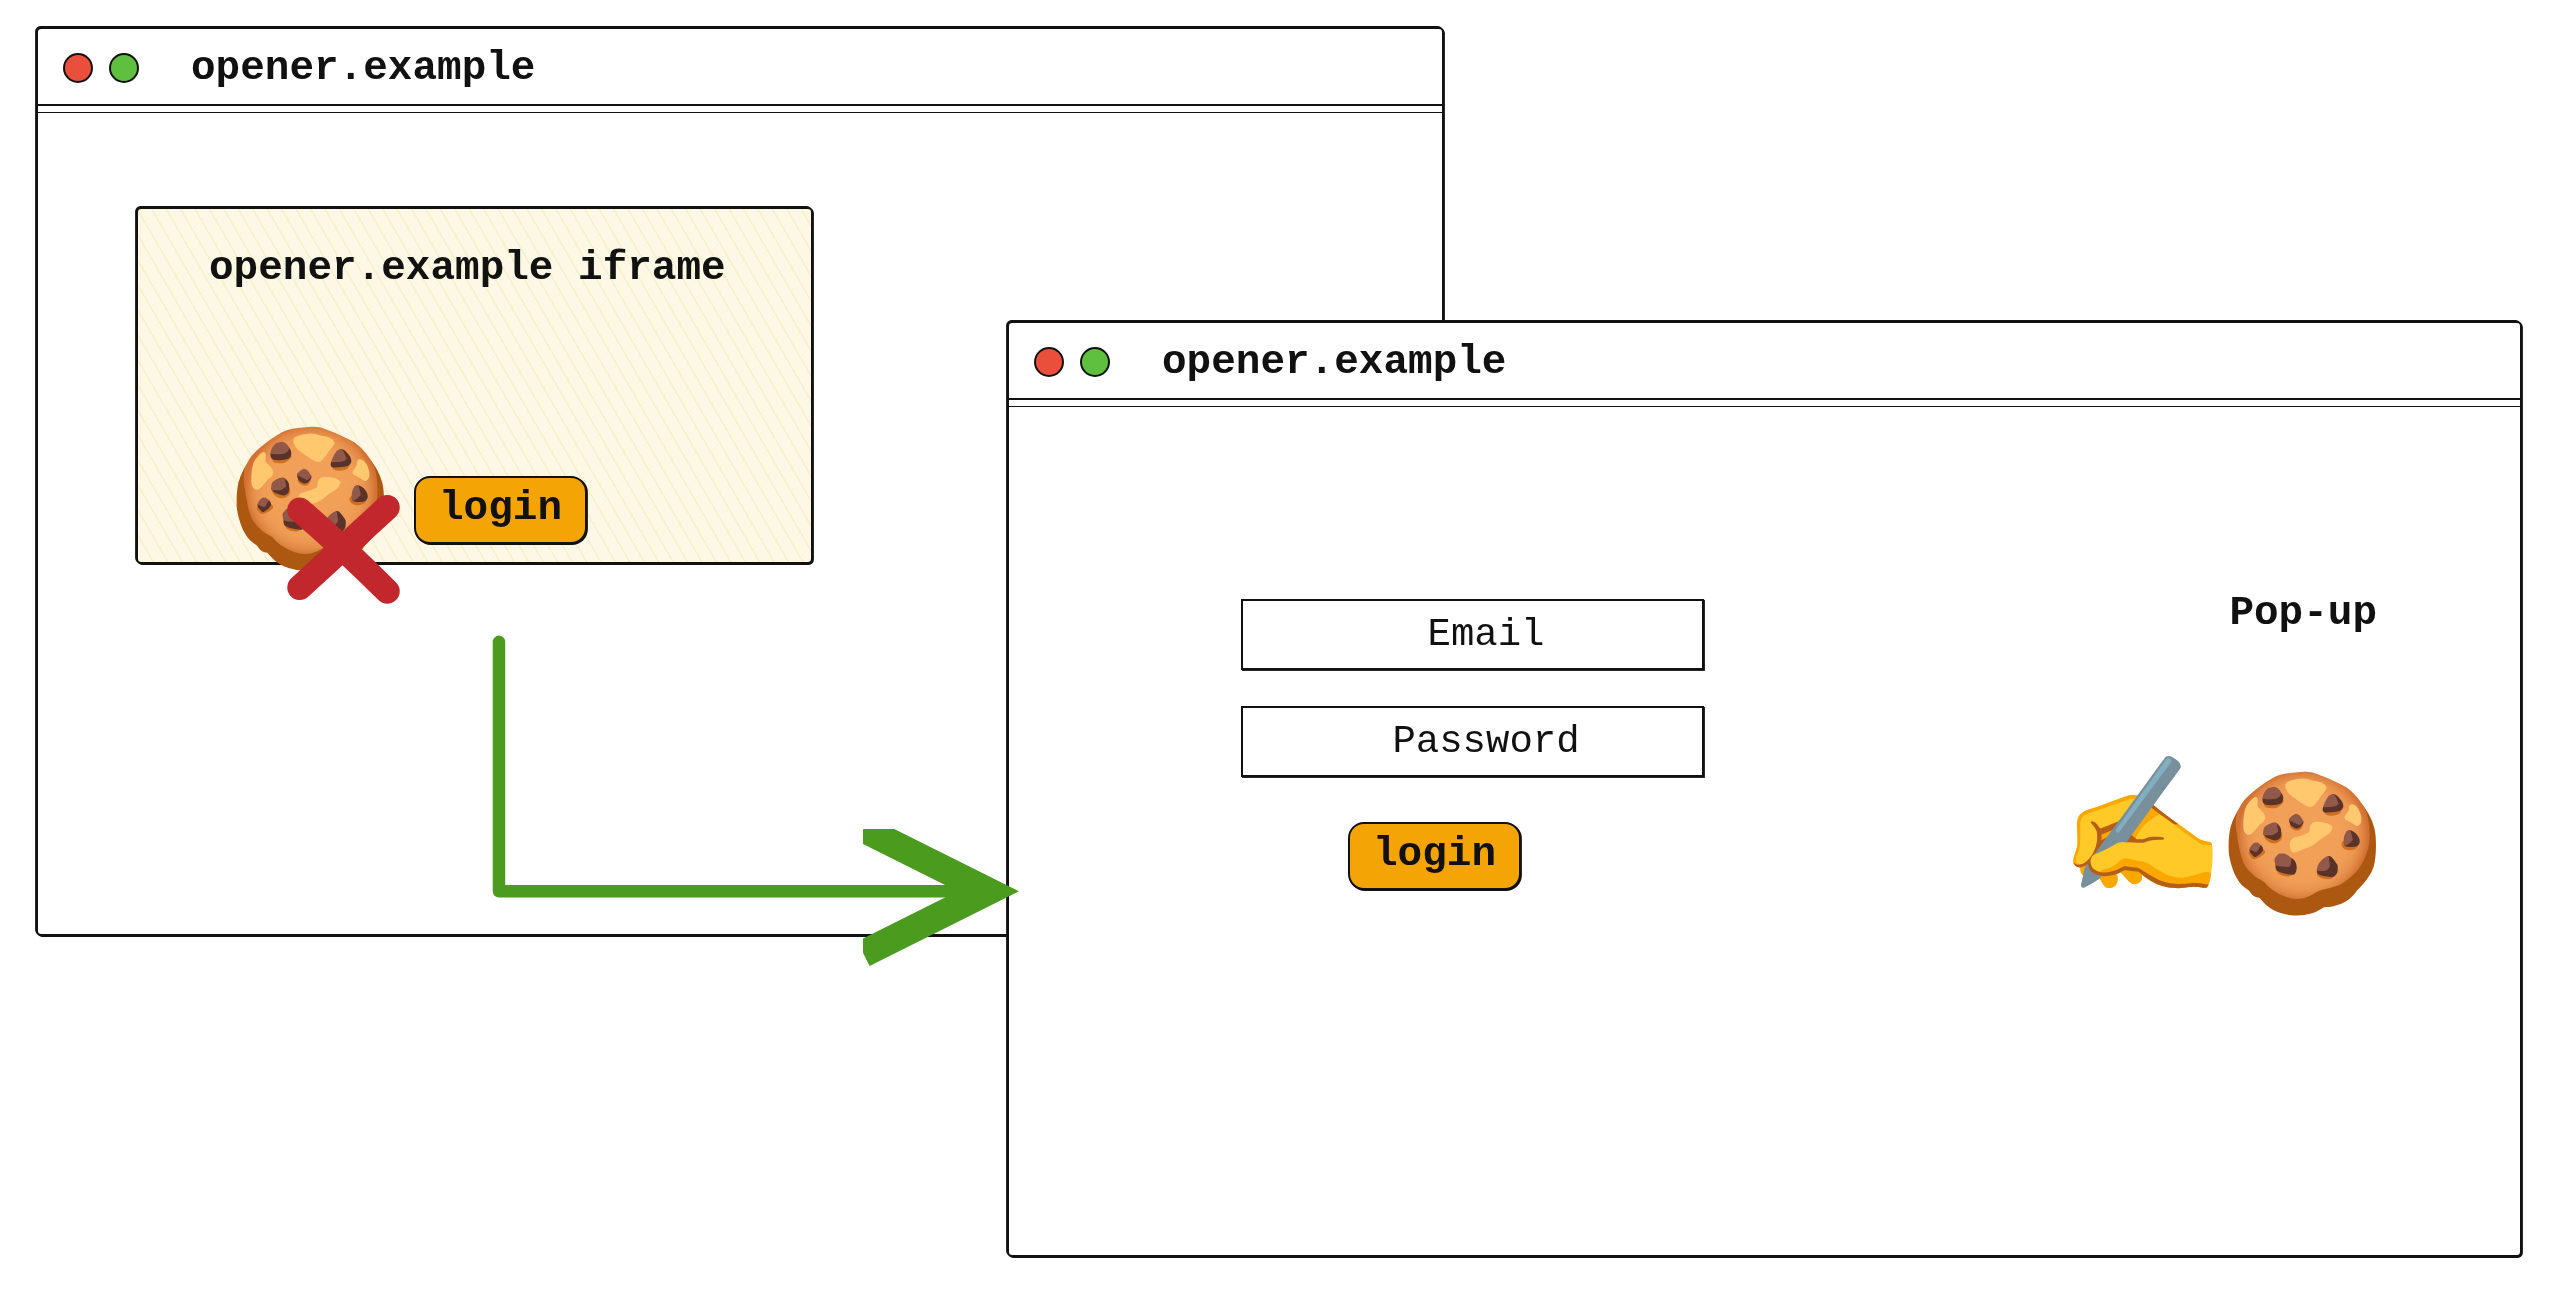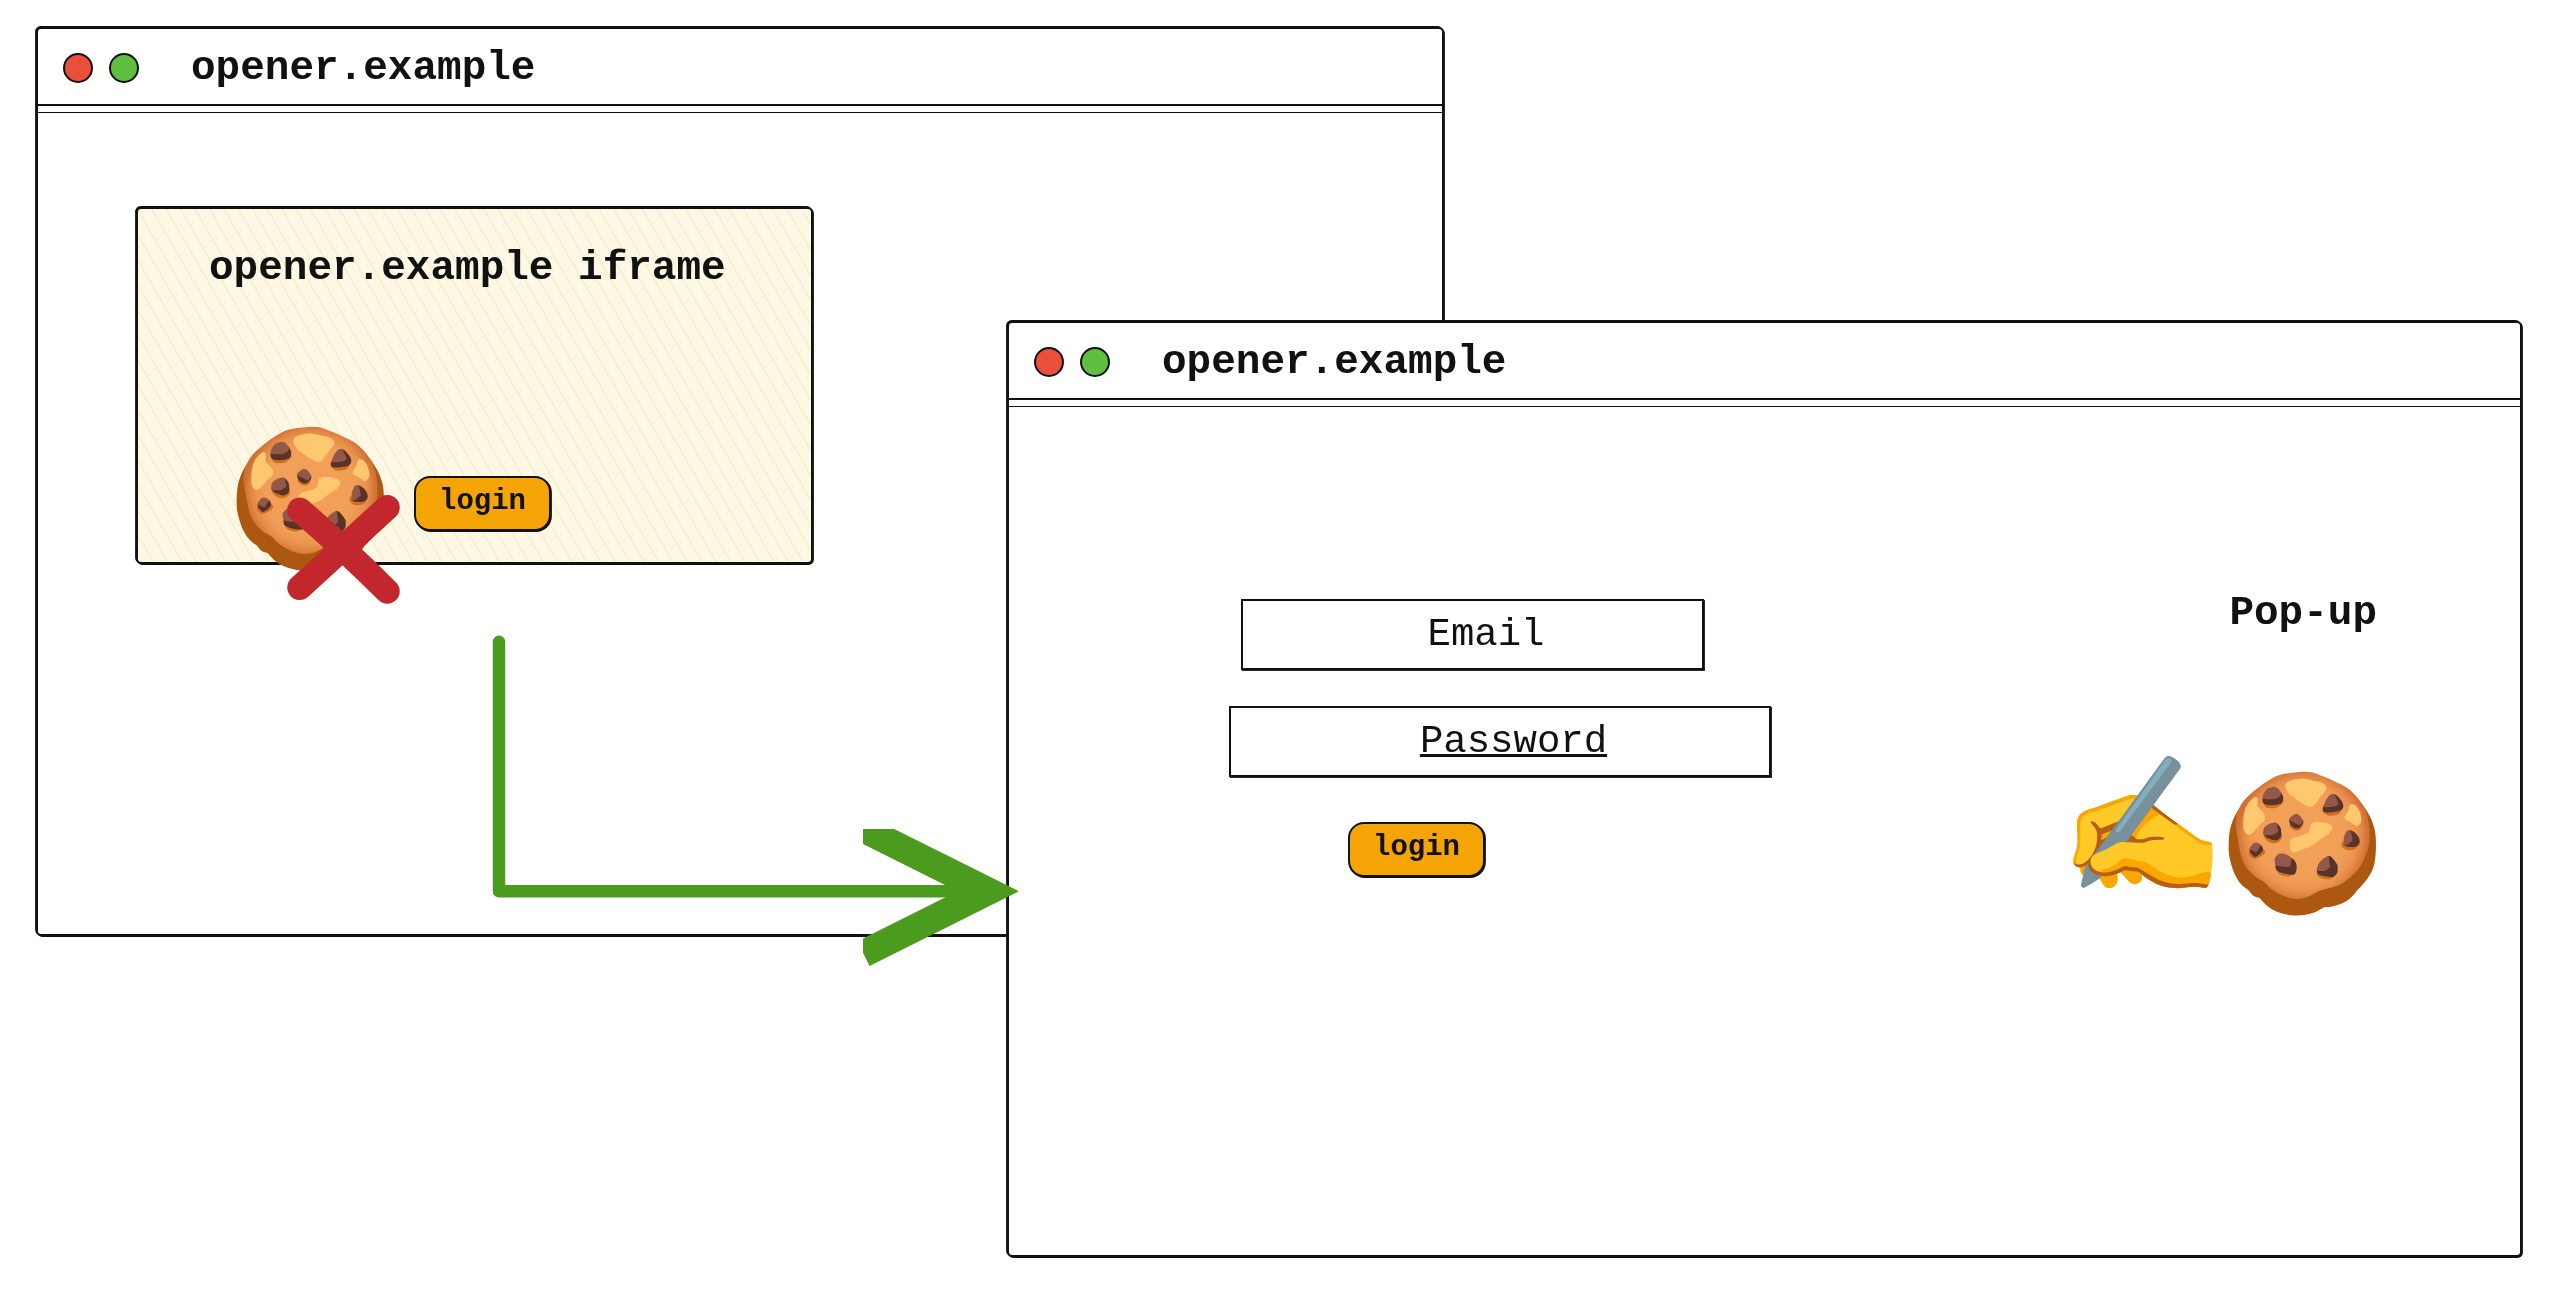--- a/index.html
+++ b/index.html
@@ -81,21 +81,21 @@
     font-weight: 600;
     position: absolute;
     color:#111;
   }
 
   .login-btn {
     position: absolute;
     background: #f5a406;
     border: 2.7px solid #111;
     border-radius: 16px;
-    font-size: 29px;
+    font-size: 41px;
     font-weight: 700;
     color:#111;
     padding: 7.1px 23px 10.7px 23px;
     text-align: center;
     cursor: pointer;
     box-shadow: 0.9px 0.9px 0 0 #111;
   }
 
   .emoji {
     position: absolute;
@@ -165,21 +165,21 @@
       <span class="dot green"></span>
       <span class="title-text">opener.example</span>
     </div>
 
     <div class="popup-label" style="right:143px; top:267px;">Pop-up</div>
 
     <div class="field" style="left:232px; top:276px; width:463px; height:71px;">
       <span>Email</span>
     </div>
 
-    <div class="field" style="left:220px; top:383px; width:542px; height:71px;text-decoration:underline;">
+    <div class="field" style="left:232px; top:383px; width:463px; height:71px;">
       <span>Password</span>
     </div>
 
     <div class="login-btn" style="left:339px; top:499px;">login</div>
 
     <span class="emoji" style="right:294px; top:446px; font-size:134px;">✍️</span>
     <span class="emoji" style="right:134px; top:463px; font-size:134px;">🍪</span>
   </div>
 
   <svg class="arrow" style="left:0; top:0;" width="2576" height="1313" viewBox="0 0 2891 1473">

